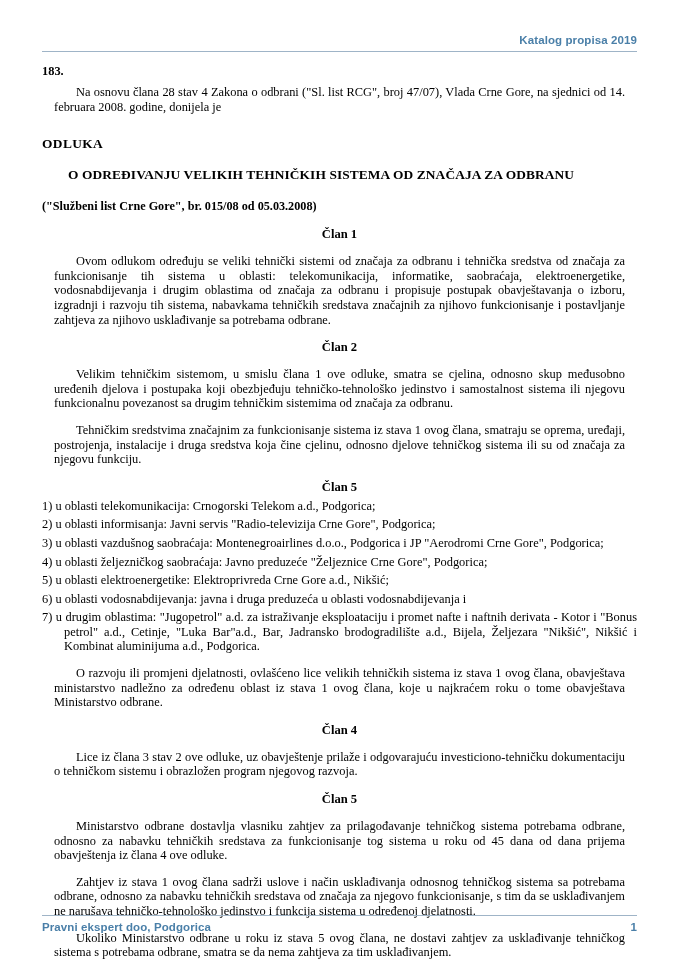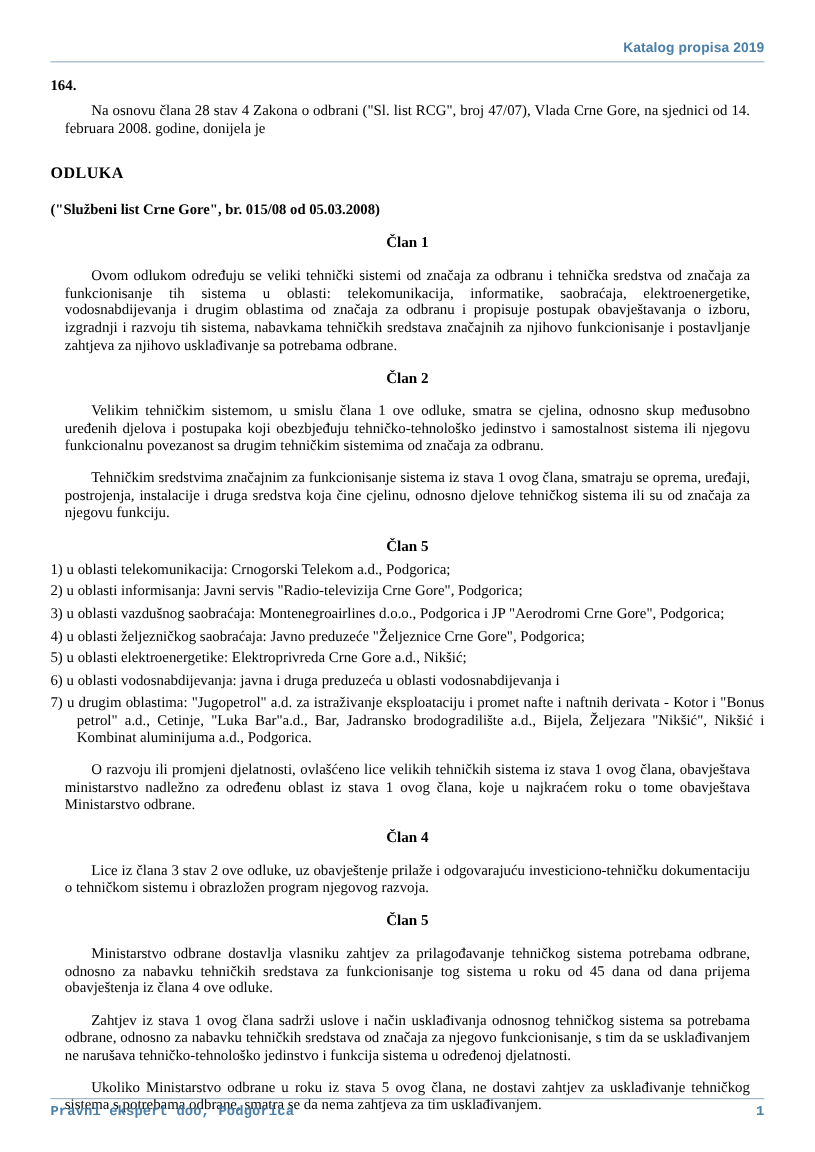--- a/index.html
+++ b/index.html
@@ -130,44 +130,45 @@
     right: 42px;
     bottom: 26px;
     border-top: 1.4px solid #9fb4c7;
     padding-top: 4px;
     display: flex;
     justify-content: space-between;
     align-items: baseline;
   }
   .page-footer .footer-left,
   .page-footer .footer-right {
-    font-family: Liberation Mono, monospace;
+    font-family: Liberation Sans, sans-serif;
     font-size: 11.5px;
     font-weight: bold;
     color: #4a7fa8;
     letter-spacing: 0.1px;
     line-height: 14px;
     text-align: center;
   }
 </style>
 </head>
 <body>
 
 <div class="page">
 
   <div class="page-header">
     <span class="header-title">Katalog propisa 2019</span>
   </div>
 
-  <div class="doc-number">164.</div>
+  <div class="doc-number">183.</div>
 
   <p class="body-text first-after-number">Na osnovu člana 28 stav 4 Zakona o odbrani ("Sl. list RCG", broj 47/07), Vlada Crne Gore, na sjednici od 14. februara 2008. godine, donijela je</p>
 
   <div class="title-block">
     <div class="title-main">ODLUKA</div>
+    <div class="title-sub">O ODREĐIVANJU VELIKIH TEHNIČKIH SISTEMA OD ZNAČAJA ZA ODBRANU</div>
     <div class="title-gazette">("Službeni list Crne Gore", br. 015/08 od 05.03.2008)</div>
   </div>
 
   <h2 class="article-heading">Član 1</h2>
   <p class="body-text">Ovom odlukom određuju se veliki tehnički sistemi od značaja za odbranu i tehnička sredstva od značaja za funkcionisanje tih sistema u oblasti: telekomunikacija, informatike, saobraćaja, elektroenergetike, vodosnabdijevanja i drugim oblastima od značaja za odbranu i propisuje postupak obavještavanja o izboru, izgradnji i razvoju tih sistema, nabavkama tehničkih sredstava značajnih za njihovo funkcionisanje i postavljanje zahtjeva za njihovo usklađivanje sa potrebama odbrane.</p>
 
   <h2 class="article-heading">Član 2</h2>
   <p class="body-text">Velikim tehničkim sistemom, u smislu člana 1 ove odluke, smatra se cjelina, odnosno skup međusobno uređenih djelova i postupaka koji obezbjeđuju tehničko-tehnološko jedinstvo i samostalnost sistema ili njegovu funkcionalnu povezanost sa drugim tehničkim sistemima od značaja za odbranu.</p>
   <p class="body-text">Tehničkim sredstvima značajnim za funkcionisanje sistema iz stava 1 ovog člana, smatraju se oprema, uređaji, postrojenja, instalacije i druga sredstva koja čine cjelinu, odnosno djelove tehničkog sistema ili su od značaja za njegovu funkciju.</p>
 

